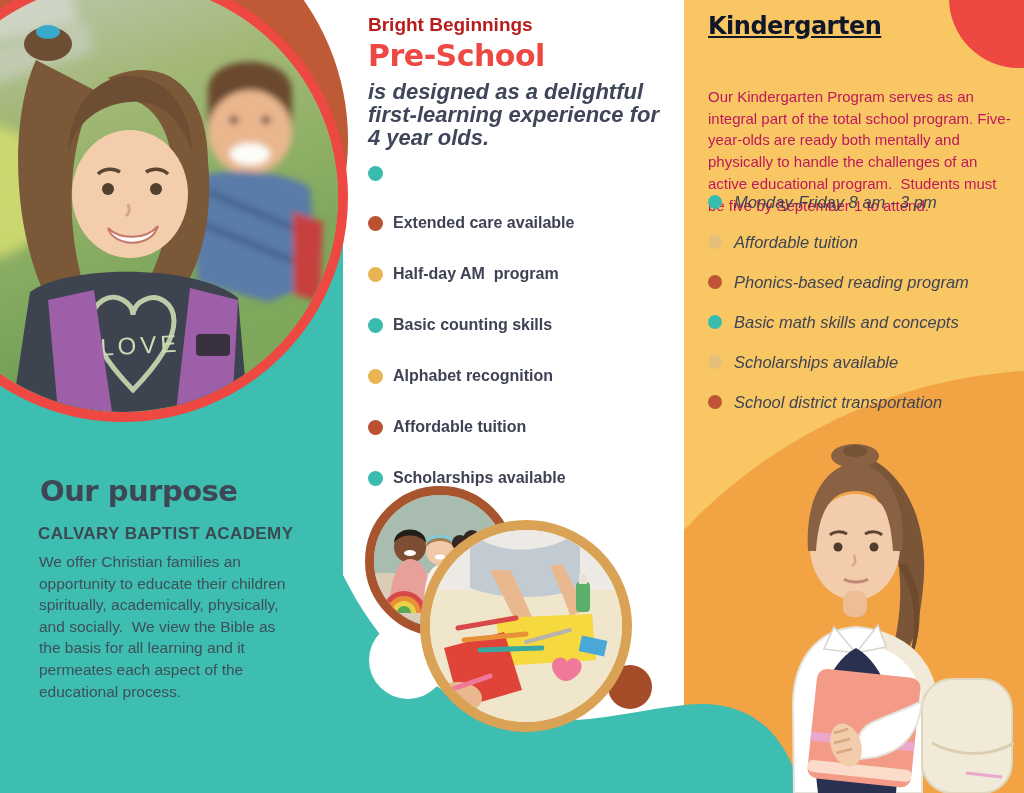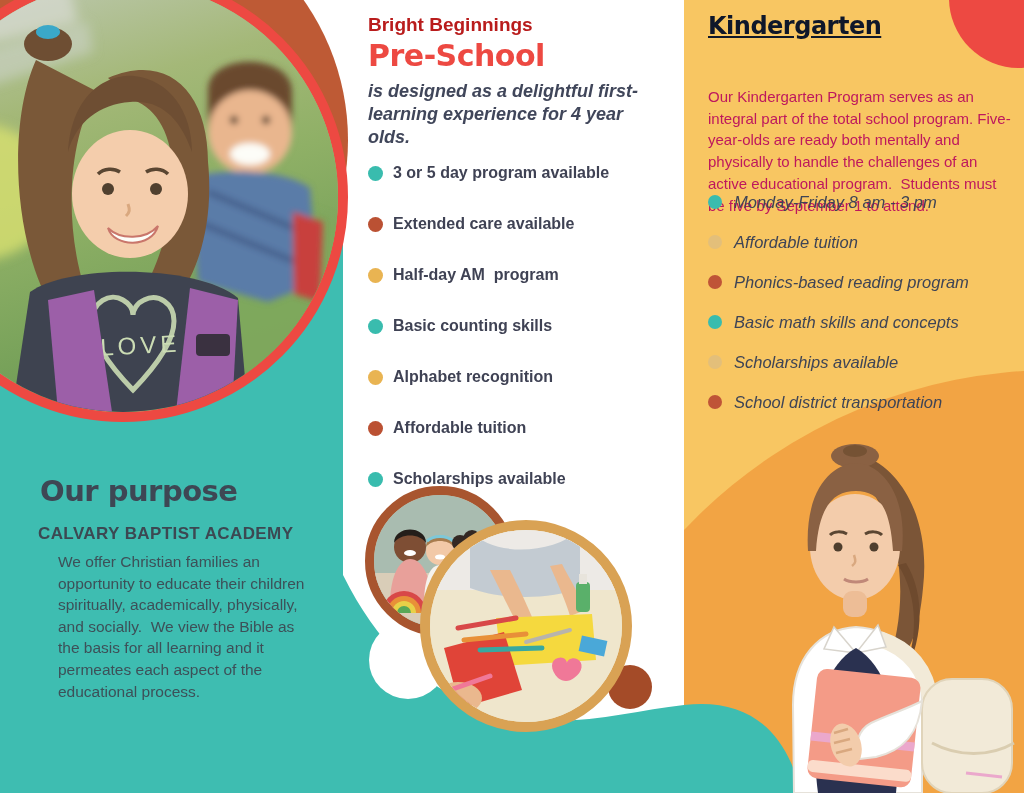--- a/index.html
+++ b/index.html
@@ -11,29 +11,29 @@
   
   .left-teal{left:0;top:240px;width:343px;height:553px;background:#3EBDB1;z-index:1;}
   .left-rust{left:-138px;top:-103px;width:486px;height:486px;background:#BE5A35;z-index:2;}
   .left-photo-ring{left:-102px;top:-28px;width:430px;height:430px;border:10px solid #ED4942;
                    background:#9DB97E;z-index:3;overflow:hidden;}
   .left-text{left:0;top:0;width:343px;height:793px;z-index:5;}
   .purpose-title{position:absolute;left:40px;top:474px;font-family:"DejaVu Sans",sans-serif;
                  font-weight:800;font-size:29px;letter-spacing:-0.5px;color:#3E4754;text-align:center;}
   .academy-name{position:absolute;left:38px;top:524px;font-weight:700;font-size:17px;
                 letter-spacing:.4px;color:#3C4852;}
-  .left-para{position:absolute;left:58px;top:551px;width:262px;font-size:15.5px;line-height:21.6px;
+  .left-para{position:absolute;left:39px;top:551px;width:262px;font-size:15.5px;line-height:21.6px;
              color:#3D5058;white-space:pre-wrap;}
 
   
   .mid-text{left:368px;top:0;width:304px;height:520px;z-index:5;}
   .eyebrow{position:absolute;left:0;top:14px;font-size:19px;font-weight:600;color:#b91c1c;}
   .mid-title{position:absolute;left:0;top:38px;font-family:"DejaVu Sans",sans-serif;
              font-weight:800;font-size:30px;letter-spacing:-0.5px;color:#ED4942;}
-  .subtitle{position:absolute;left:0;top:80px;width:300px;font-size:18px;line-height:23px;
+  .subtitle{position:absolute;left:0;top:80px;width:300px;font-size:22px;line-height:23px;
             font-weight:700;font-style:italic;color:#40465A;}
   .bullets{position:absolute;left:0;margin:0;padding:0;list-style:none;}
   .mid-bullets{top:164px;}
   .bullet{display:flex;align-items:flex-start;}
   .mid-bullets .bullet{margin-bottom:33px;}
   .dot{flex:0 0 auto;border-radius:50%;}
   .mid-bullets .dot{width:15px;height:15px;margin:2px 10px 0 0;}
   .bullet-label{white-space:pre-wrap;}
   .mid-bullets .bullet-label{font-size:16px;font-weight:700;color:#3F4254;}
 
@@ -136,21 +136,20 @@
 
   <section>
     <div class="abs mid-text">
       <div class="eyebrow">Bright Beginnings</div>
       <div class="mid-title">Pre-School</div>
       <div class="subtitle">is designed as a delightful first-learning experience for 4 year olds.</div>
       <ul class="bullets mid-bullets">
 
           <li class="bullet">
             <span class="dot" style="background: rgb(57, 188, 174);"></span>
-            <span class="bullet-label">3 or 5 day program available</span>
           </li>
 
           <li class="bullet">
             <span class="dot" style="background: rgb(187, 81, 51);"></span>
             <span class="bullet-label">Extended care available</span>
           </li>
 
           <li class="bullet">
             <span class="dot" style="background: rgb(233, 180, 82);"></span>
             <span class="bullet-label">Half-day AM  program</span>

